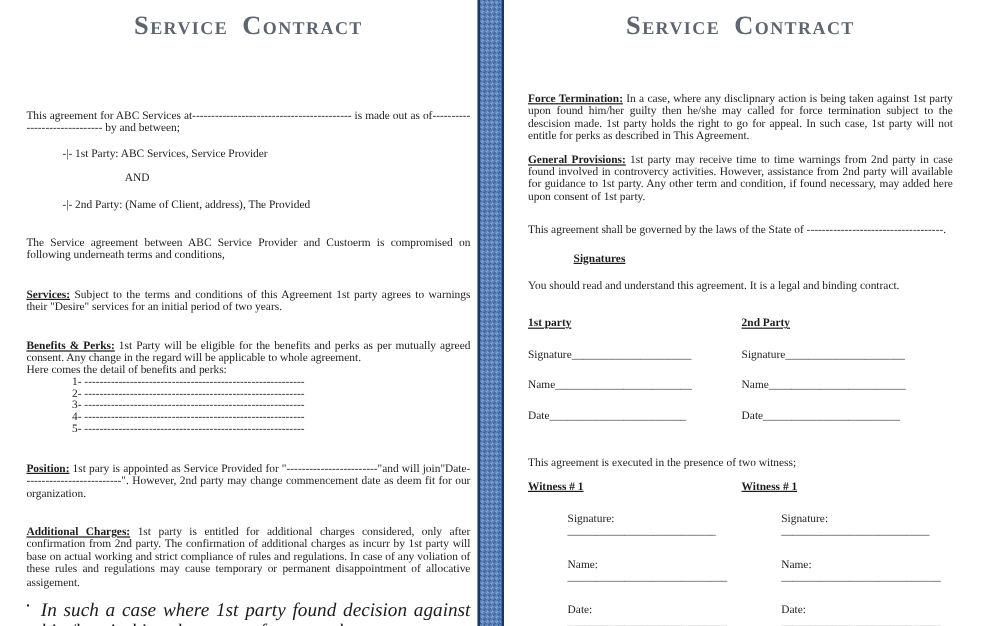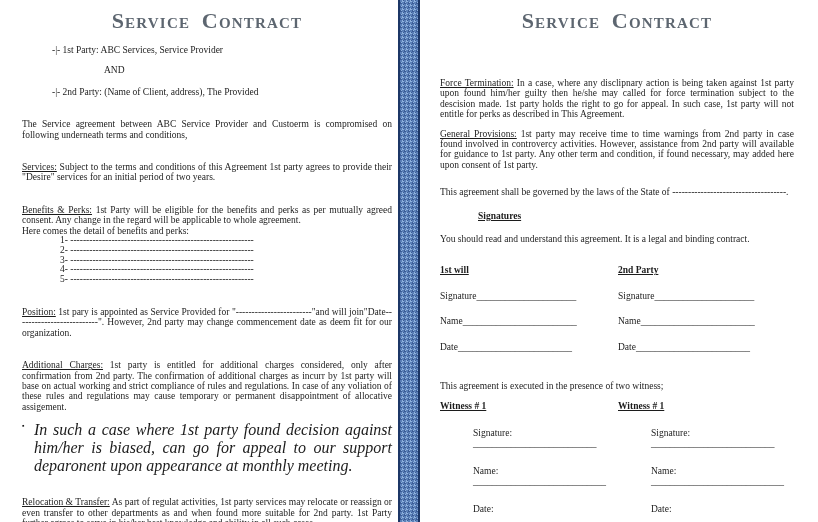--- a/index.html
+++ b/index.html
@@ -19,21 +19,21 @@
       linear-gradient(45deg,#3a5c96 25%,transparent 25% 75%,#3a5c96 75%),
       linear-gradient(45deg,#8fb2de 25%,transparent 25% 75%,#8fb2de 75%);
     background-size:4px 4px; background-position:0 0,2px 2px;
   }
   h1.doc-title {
     margin:0; text-align:center; font-size:22px; line-height:26px;
     font-weight:bold; font-variant:small-caps; letter-spacing:1.2px; word-spacing:5px;
     color:#5d6670;
   }
   p { margin:0; font-size:9.5px; line-height:10.4px; text-align:justify; }
-  .lead { font-weight:normal; text-decoration:underline; }
+  .lead { font-weight:bold; text-decoration:underline; }
   
   .intro { margin-top:58px; }
   .party-line { margin-left:30px; margin-top:11px; text-align:left; }
   .and-line   { margin-left:82px; margin-top:10px; text-align:left; }
   .blk  { margin-top:22px; }
   .blk2 { margin-top:9px;  }
   .sub-line { text-align:left; }
   .benefit-item { margin-left:38px; text-align:left; line-height:9.8px; }
   .appeal { display:flex; margin-top:9px; font-style:italic; }
   .appeal .bullet { flex:0 0 12px; font-style:normal; font-size:7px; line-height:10.4px; font-weight:bold; }
@@ -52,29 +52,30 @@
   .wit-intro { margin-top:29px; text-align:left; }
 </style>
 </head>
 <body>
 
 <div class="canvas">
 
   <div class="page page-left">
     <h1 class="doc-title">Service Contract</h1>
 
+    <p class="intro">This agreement for ABC Services at------------------------------------------ is made out as of------------------------------ by and between;</p>
 
     <p class="party-line">-|- 1st Party:  ABC Services, Service Provider</p>
     <p class="and-line">AND</p>
     <p class="party-line">-|- 2nd Party: (Name of Client, address), The Provided</p>
 
     <p class="blk">The Service agreement between ABC Service Provider and Custoerm is compromised on following underneath terms and conditions,</p>
 
     <p class="blk"><span class="lead">Services:</span>
-      <span>Subject to the terms and conditions of this Agreement 1st party agrees to provide their "Desire" services for an initial period of two years.</span></p>
+      <span>Subject to the terms and conditions of this Agreement 1st party agrees to warnings their "Desire" services for an initial period of two years.</span></p>
 
     <div class="blk">
       <p><span class="lead">Benefits &amp; Perks:</span>
         <span>1st Party will be eligible for the benefits and perks as per mutually agreed consent. Any change in the regard will be applicable to whole agreement.</span></p>
       <p class="sub-line">Here comes the detail of benefits and perks:</p>
       <p class="benefit-item">1- ----------------------------------------------------------</p>
       <p class="benefit-item">2- ----------------------------------------------------------</p>
       <p class="benefit-item">3- ----------------------------------------------------------</p>
       <p class="benefit-item">4- ----------------------------------------------------------</p>
       <p class="benefit-item">5- ----------------------------------------------------------</p>
@@ -107,21 +108,21 @@
       <span>1st party may receive time to time warnings from 2nd party in case found involved in controvercy activities. However, assistance from 2nd party will available for guidance to 1st party. Any other term and condition, if found necessary, may added here upon consent of 1st party.</span></p>
 
     <p class="governed">This agreement shall be governed by the laws of the State of ------------------------------------.</p>
 
     <p class="sig-heading">Signatures</p>
 
     <p class="read-note">You should read and understand this agreement. It is a legal and binding contract.</p>
 
     <div class="cols sig-grid">
       <div class="col">
-        <p class="hdr">1st will</p>
+        <p class="hdr">1st party</p>
         <p class="row">Signature_____________________</p>
         <p class="row">Name________________________</p>
         <p class="row">Date________________________</p>
       </div>
       <div class="col">
         <p class="hdr">2nd Party</p>
         <p class="row">Signature_____________________</p>
         <p class="row">Name________________________</p>
         <p class="row">Date________________________</p>
       </div>

